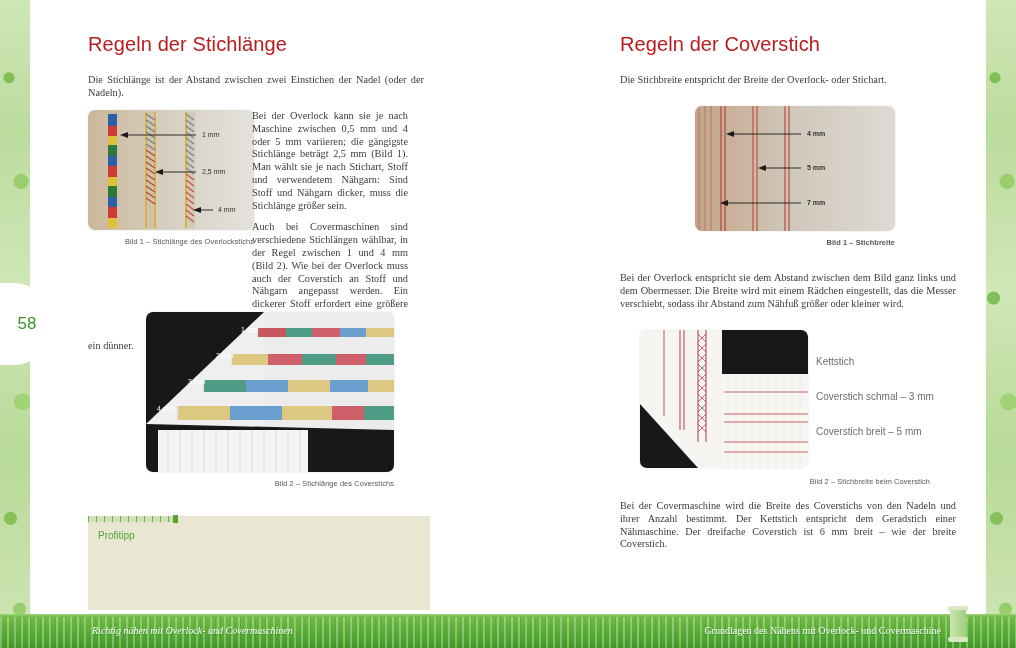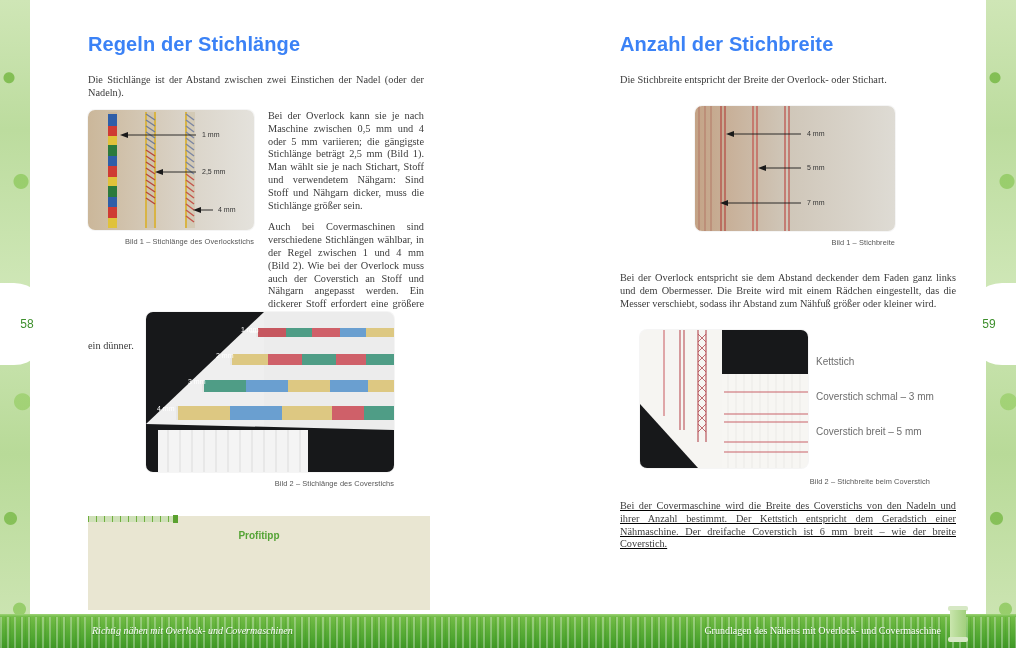--- a/index.html
+++ b/index.html
@@ -46,33 +46,33 @@
   .spool{
     position:absolute;right:45px;bottom:4px;width:26px;height:40px;
     z-index:6;
   }
 
   
   .tab{
     position:absolute;top:283px;width:42px;height:82px;
     background:#ffffff;
     display:flex;align-items:center;justify-content:center;
-    color:#3d8f2c;font-size:12px;font-family:"Liberation Sans",sans-serif;
+    color:#3d8f2c;font-size:17px;font-family:"Liberation Sans",sans-serif;
   }
   .tab-left{left:0;border-radius:0 34px 34px 0;padding-left:6px;}
   .tab-right{right:0;border-radius:34px 0 0 34px;padding-right:6px;}
 
   
   .col{position:absolute;top:0;width:340px;}
   .col-left{left:88px;}
   .col-right{left:620px;}
 
   h1{
     font-family:"Liberation Sans",sans-serif;
-    font-size:20px;font-weight:bold;color:#3b82f6;
+    font-size:20px;font-weight:normal;color:#b91c1c;
     margin:0;padding:0;letter-spacing:.1px;
   }
   .h1-wrap{position:absolute;top:33px;}
 
   p.body{
     font-size:10.3px;line-height:12.8px;color:#3b3b3b;
     margin:0;text-align:justify;
     font-family:"Liberation Serif",serif;
   }
 
@@ -84,60 +84,60 @@
     border-radius:7px;overflow:hidden;position:relative;
     box-shadow:0 0 0 1px rgba(0,0,0,.04);
   }
   .caption{
     font-family:"Liberation Sans",sans-serif;
     font-size:7.4px;color:#555;text-align:right;margin-top:7px;
     letter-spacing:.1px;
   }
 
   
-  .side-text{position:absolute;left:180px;top:110px;width:156px;}
+  .side-text{position:absolute;left:164px;top:110px;width:156px;}
   .side-text p{margin:0 0 9px 0;}
   .below-text{position:absolute;left:0;top:302px;width:336px;margin-top:38px;}
 
   
   .fig2l{position:absolute;left:42px;top:312px;width:248px;padding-left:16px;}
 
   
   .tipbox{
     position:absolute;left:0;top:516px;width:322px;height:76px;
     background:#e9e6d2;padding:8px 10px 10px 10px;
   }
   .tip-ruler{
     position:absolute;left:0;top:0;height:6px;width:86px;
     background:
       repeating-linear-gradient(90deg,#6fae3e 0 1px, #cfe0b8 1px 8px);
   }
   .tip-ruler:after{
     content:"";position:absolute;right:-4px;top:-1px;width:5px;height:8px;background:#5aa12f;
   }
   .tip-title{
-    font-family:"Liberation Sans",sans-serif;font-size:10px;font-weight:bold;
-    color:#55a436;margin:6px 0 7px 0;text-align:center;
+    font-family:"Liberation Sans",sans-serif;font-size:10px;font-weight:normal;
+    color:#55a436;margin:6px 0 7px 0;
   }
   .tip-body{
     font-family:"Liberation Sans",sans-serif;font-size:9.3px;line-height:14px;
     color:#4a4a3f;text-align:justify;margin:0;
   }
 
   
-  .fig1r{position:absolute;left:75px;top:106px;width:200px;}
+  .fig1r{position:absolute;left:75px;top:106px;width:200px;font-weight:bold;}
   .mid-text{position:absolute;left:0;top:272px;width:336px;}
   .fig2r{position:absolute;left:20px;top:330px;width:168px;}
   .fig2r-labels{
     position:absolute;left:196px;top:356px;width:140px;
     font-family:Liberation Sans, sans-serif;font-size:10px;color:#6d6d6d;
   }
   .fig2r-labels div{margin-bottom:24px;}
   .cap2r{position:absolute;left:10px;top:470px;width:300px;}
-  .bottom-text{position:absolute;left:0;top:500px;width:336px;text-decoration:underline;}
+  .bottom-text{position:absolute;left:0;top:500px;width:336px;}
 
   
   .footer-txt{
     position:absolute;bottom:12px;
     font-family:"Liberation Serif",serif;font-style:italic;
     font-size:10px;color:#ffffff;
     text-shadow:0 1px 0 rgba(40,110,25,.5);
     white-space:nowrap;
   }
   .footer-left{left:92px;text-align:right;}
@@ -165,21 +165,20 @@
     <rect x="3" y="33" width="20" height="5" rx="2" fill="#d6e8c4"></rect>
     <defs>
       <linearGradient id="g1" x1="0" y1="0" x2="1" y2="0">
         <stop offset="0" stop-color="#ffffff" stop-opacity=".7"></stop>
         <stop offset="1" stop-color="#4e9a2b" stop-opacity=".6"></stop>
       </linearGradient>
     </defs>
   </svg>
 
   <div class="tab tab-left">58</div>
-  <div class="tab tab-right">59</div>
 
   <div class="col col-left">
 
     <div class="h1-wrap">
       <h1>Regeln der Stichlänge</h1>
     </div>
 
     <div class="intro">
       <p class="body">Die Stichlänge ist der Abstand zwischen zwei Einstichen der Nadel (oder der Nadeln).</p>
     </div>
@@ -355,21 +354,21 @@
 
     <div class="tipbox">
       <div class="tip-ruler"></div>
       <div class="tip-title">Profitipp</div>
     </div>
   </div>
 
   <div class="col col-right">
 
     <div class="h1-wrap">
-      <h1>Anzahl der Stichbreite</h1>
+      <h1>Regeln der Coverstich</h1>
     </div>
 
     <div class="intro">
       <p class="body">Die Stichbreite entspricht der Breite der Overlock- oder Stichart.</p>
     </div>
 
     <div class="fig1r">
       <div class="photo" style="height:125px;">
         <svg viewBox="0 0 200 125" width="200" height="125" preserveAspectRatio="none">
           <defs>
@@ -407,21 +406,21 @@
           <polygon points="25,97 33,94 33,100" fill="#1a1a1a"></polygon>
         </svg>
         <span class="ph-label" style="left:112px;top:24px;">4 mm</span>
         <span class="ph-label" style="left:112px;top:58px;">5 mm</span>
         <span class="ph-label" style="left:112px;top:93px;">7 mm</span>
       </div>
       <div class="caption">Bild 1 – Stichbreite</div>
     </div>
 
     <div class="mid-text">
-      <p class="body">Bei der Overlock entspricht sie dem Abstand deckender dem Faden ganz links und dem Obermesser. Die Breite wird mit einem Rädchen eingestellt, das die Messer verschiebt, sodass ihr Abstand zum Nähfuß größer oder kleiner wird.</p>
+      <p class="body">Bei der Overlock entspricht sie dem Abstand zwischen dem Bild ganz links und dem Obermesser. Die Breite wird mit einem Rädchen eingestellt, das die Messer verschiebt, sodass ihr Abstand zum Nähfuß größer oder kleiner wird.</p>
     </div>
 
     <div class="fig2r">
       <div class="photo" style="height:138px;">
         <svg viewBox="0 0 168 138" width="168" height="138" preserveAspectRatio="none">
           <rect width="168" height="138" fill="#f2f1ee"></rect>
           <polygon points="0,70 64,130 0,138" fill="#17181a"></polygon>
           <rect x="82" y="0" width="86" height="44" fill="#17181a"></rect>
           <rect x="0" y="0" width="82" height="138" fill="#f6f5f2"></rect>
           <polygon points="0,74 58,138 0,138" fill="#17181a"></polygon>

